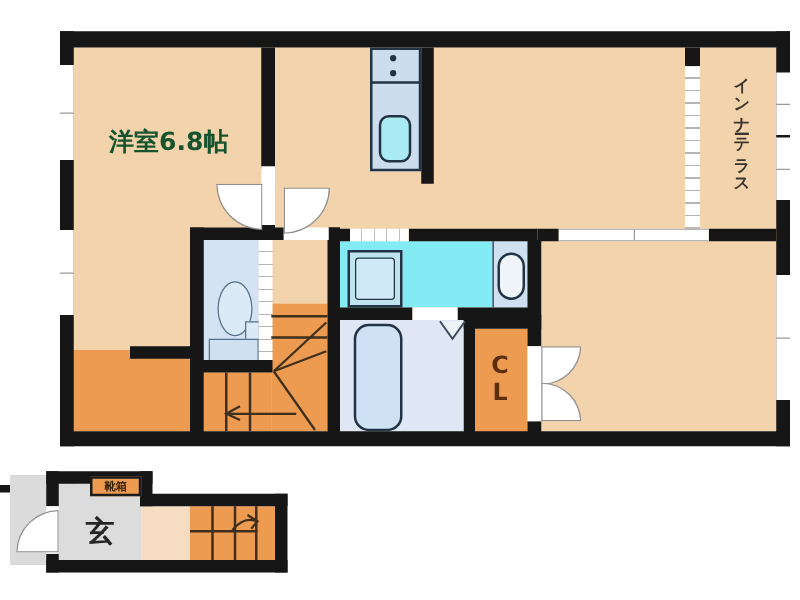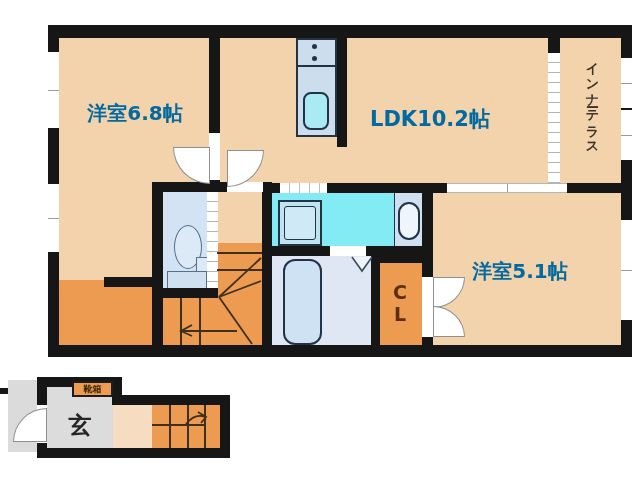--- a/index.html
+++ b/index.html
@@ -8,21 +8,21 @@
   .wall{position:absolute;background:#161616;}
   .floor{position:absolute;}
   .win{position:absolute;background:#ffffff;}
   .vwin::before{content:"";position:absolute;left:0;right:0;top:50%;height:1px;background:#9a9a9a;}
   .hwin::before{content:"";position:absolute;top:0;bottom:0;left:50%;width:1px;background:#9a9a9a;}
   .slide{position:absolute;background:repeating-linear-gradient(to bottom,#ffffff 0 9px,#b5b5b5 9px 10px);}
   .hslide{position:absolute;background:repeating-linear-gradient(to right,#ffffff 0 9px,#c0c0c0 9px 10px);}
   .fan{position:absolute;background:#ffffff;border:1px solid #8f8f8f;box-sizing:border-box;}
   .line{position:absolute;background:#3f2f1c;}
   .fix{position:absolute;box-sizing:border-box;}
-  .lbl{position:absolute;color:#0369a1;font-weight:bold;white-space:nowrap;}
+  .lbl{position:absolute;color:#14532d;font-weight:bold;white-space:nowrap;}
   .vtext{writing-mode:vertical-rl;text-orientation:upright;}
   svg.overlay{position:absolute;left:0;top:0;pointer-events:none;}
 </style>
 </head>
 <body>
 
 <div id="plan">
 
   <div class="floor" style="left:58px;top:38px;width:564px;height:307px;background:#f3d3ac;"></div>
 
@@ -96,22 +96,20 @@
   <div class="win" style="left:422px;top:277px;width:11px;height:60px;"></div>
   <div class="fan" style="left:433px;top:277px;width:32px;height:31px;border-radius:0 0 100% 0;"></div>
   <div class="fan" style="left:433px;top:306px;width:32px;height:31px;border-radius:0 100% 0 0;"></div>
 
   <div class="line" style="left:217px;top:252px;width:45px;height:2px;"></div>
   <div class="line" style="left:217px;top:269px;width:45px;height:2px;"></div>
   <div class="line" style="left:180px;top:298px;width:2px;height:47px;"></div>
   <div class="line" style="left:199px;top:298px;width:2px;height:47px;"></div>
 
   <div class="lbl" style="left:60px;top:100px;width:150px;text-align:center;font-size:20px;">洋室6.8帖</div>
-  <div class="lbl" style="left:340px;top:105px;width:180px;text-align:center;font-size:21px;">LDK10.2帖</div>
-  <div class="lbl" style="left:440px;top:258px;width:160px;text-align:center;font-size:20px;">洋室5.1帖</div>
   <div class="lbl vtext" style="left:583px;top:53px;height:130px;font-size:13px;font-weight:bold;color:#3a342c;letter-spacing:1px;">インナーテラス</div>
   <div class="lbl vtext" style="left:389px;top:281px;height:58px;font-size:19px;color:#5c2e0c;">CL</div>
 
   <div class="floor" style="left:8px;top:380px;width:54px;height:72px;background:#dbdbdb;"></div>
   <div class="wall" style="left:0px;top:388px;width:8px;height:6px;"></div>
 
   <div class="floor" style="left:47px;top:387px;width:66px;height:61px;background:#dcdcdc;"></div>
   <div class="floor" style="left:113px;top:405px;width:39px;height:43px;background:#f6ddc2;"></div>
   <div class="floor" style="left:152px;top:405px;width:68px;height:43px;background:#ec9b51;"></div>
 

